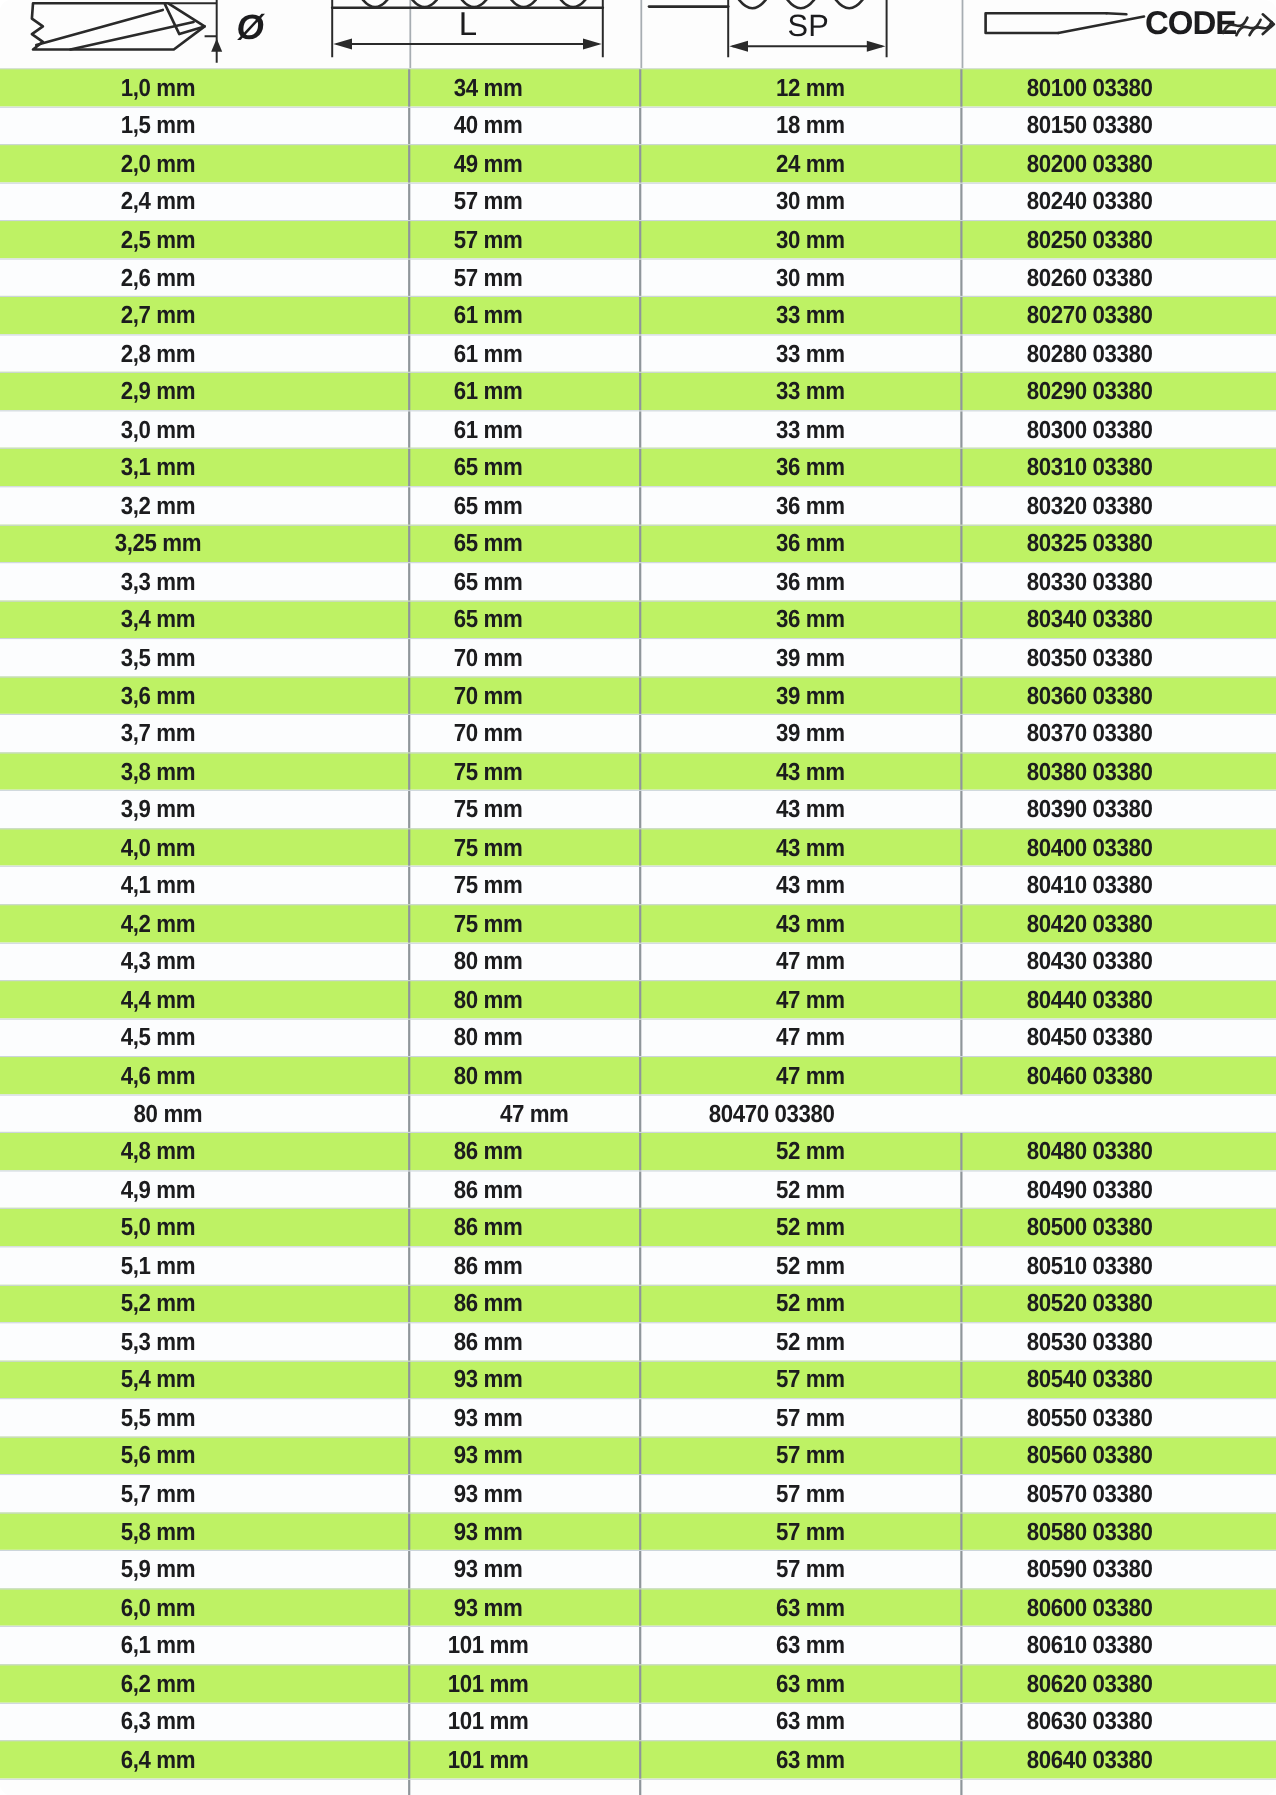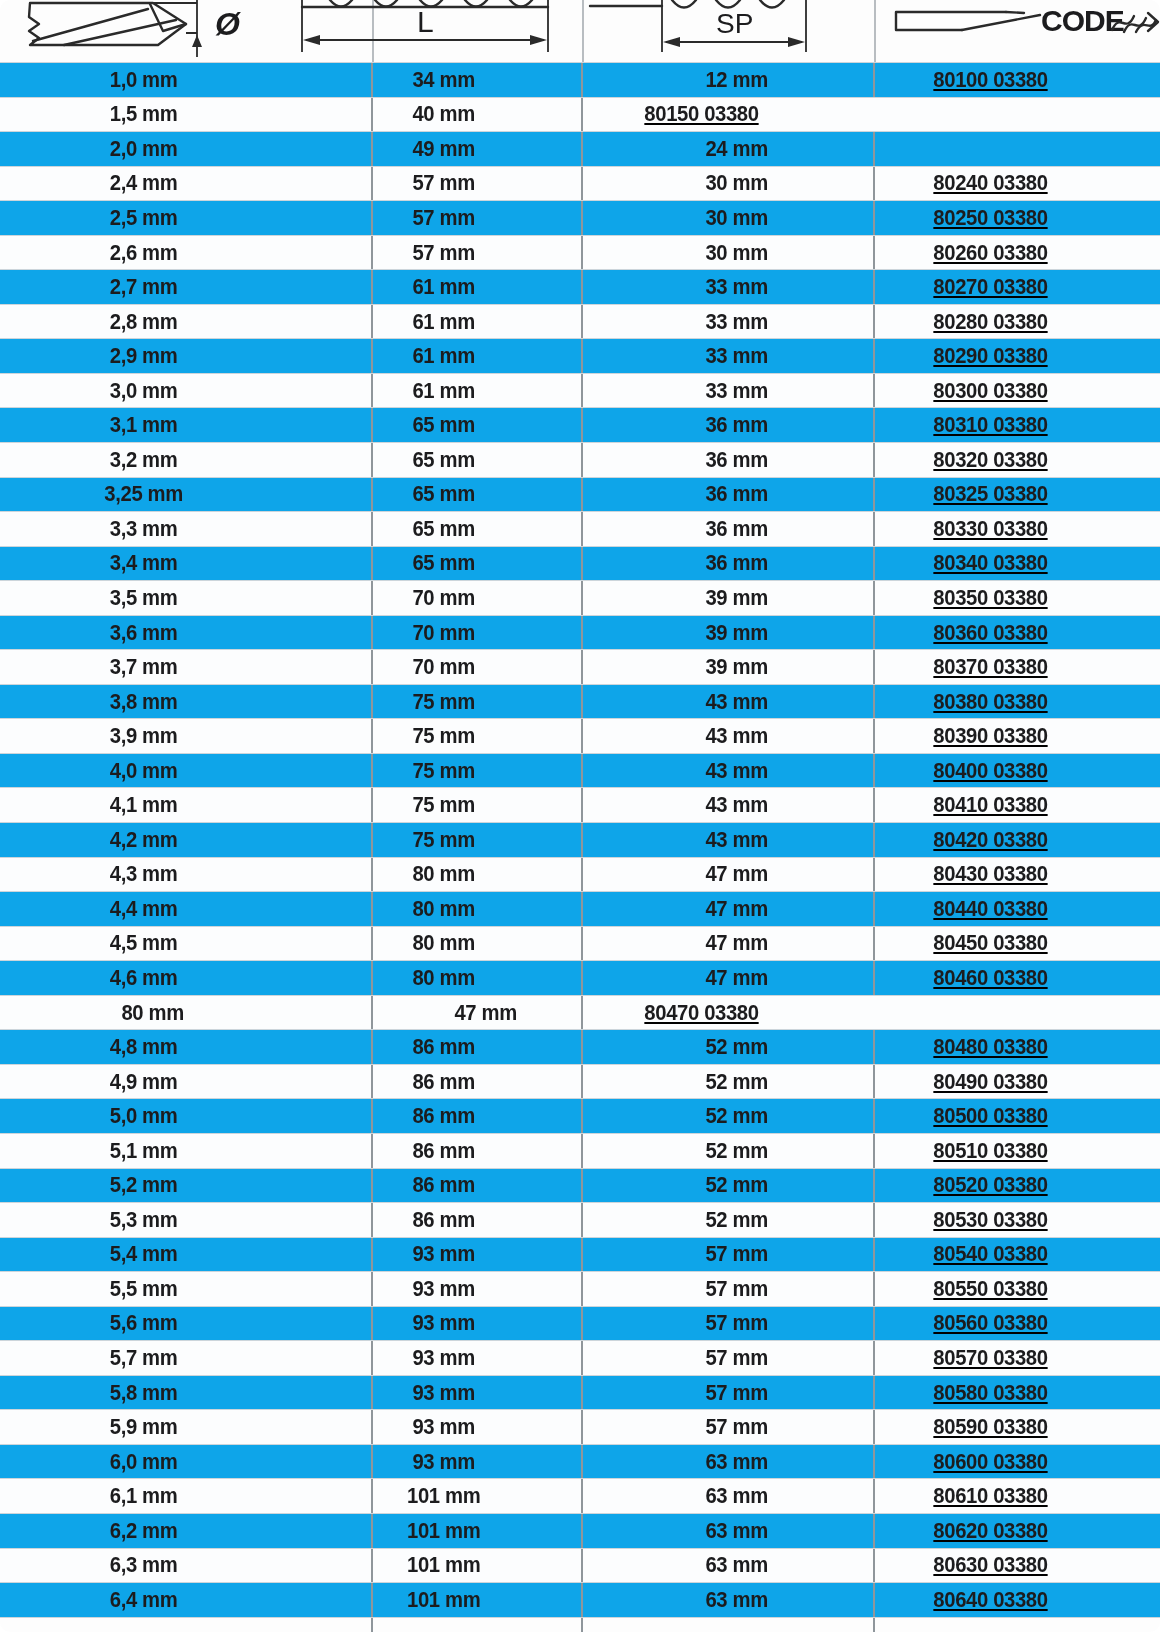--- a/index.html
+++ b/index.html
@@ -10,31 +10,31 @@
   .sheet{width:1160px;height:1632px;overflow:hidden;border-radius:10px;background:#fefefe;}
   
   .table-header{position:relative;height:62px;background:#fdfdfd;}
   .table-header svg{position:absolute;left:0;top:0;}
   
   .rows{width:1160px;}
   .row{
     display:grid;grid-template-columns:373px 210px 292px 285px;
     height:34.55px;border-top:1px solid #ccd5db;box-sizing:border-box;
   }
-  .row.odd{background:#0ea5e9;}
+  .row.odd{background:#bef264;}
   .row.even{background:#fcfdfe;}
   .row.filler{background:#fdfdfd;height:22px;}
   .cell{
     display:flex;align-items:center;justify-content:center;
     border-right:2px solid #8f969b;box-sizing:border-box;
   }
   .cell.c0{padding-right:84px;}
   .cell.c1{padding-right:66px;}
   .cell.c2{padding-right:2px;margin-left:20px;}
-  .cell.c3{border-right:none;padding-right:55px;text-decoration:underline;}
+  .cell.c3{border-right:none;padding-right:55px;}
   .cell span{
     font-size:22.5px;font-weight:700;color:#1c1c1e;letter-spacing:-0.4px;
     transform:scaleX(0.9);transform-origin:center;white-space:nowrap;
   }
   
   .art{stroke:#2a2a2a;fill:none;stroke-width:2.4;stroke-linejoin:round;stroke-linecap:round;}
   .art-thin{stroke:#2a2a2a;fill:none;stroke-width:1.8;}
   .art-fill{fill:#2a2a2a;stroke:none;}
   .hdr-divider{stroke:#a7adb2;stroke-width:1.6;}
   .hdr-label{fill:#1c1c1e;font-family:"Liberation Sans",sans-serif;}
@@ -119,33 +119,39 @@
           <span>80100 03380</span>
         </div>
       </div>
       <div class="row even">
         <div class="cell c0">
           <span>1,5 mm</span>
         </div>
         <div class="cell c1">
           <span>40 mm</span>
         </div>
+        <div class="cell c2">
+          <span>18 mm</span>
+        </div>
         <div class="cell c3">
           <span>80150 03380</span>
         </div>
       </div>
       <div class="row odd">
         <div class="cell c0">
           <span>2,0 mm</span>
         </div>
         <div class="cell c1">
           <span>49 mm</span>
         </div>
         <div class="cell c2">
           <span>24 mm</span>
+        </div>
+        <div class="cell c3">
+          <span>80200 03380</span>
         </div>
       </div>
       <div class="row even">
         <div class="cell c0">
           <span>2,4 mm</span>
         </div>
         <div class="cell c1">
           <span>57 mm</span>
         </div>
         <div class="cell c2">

